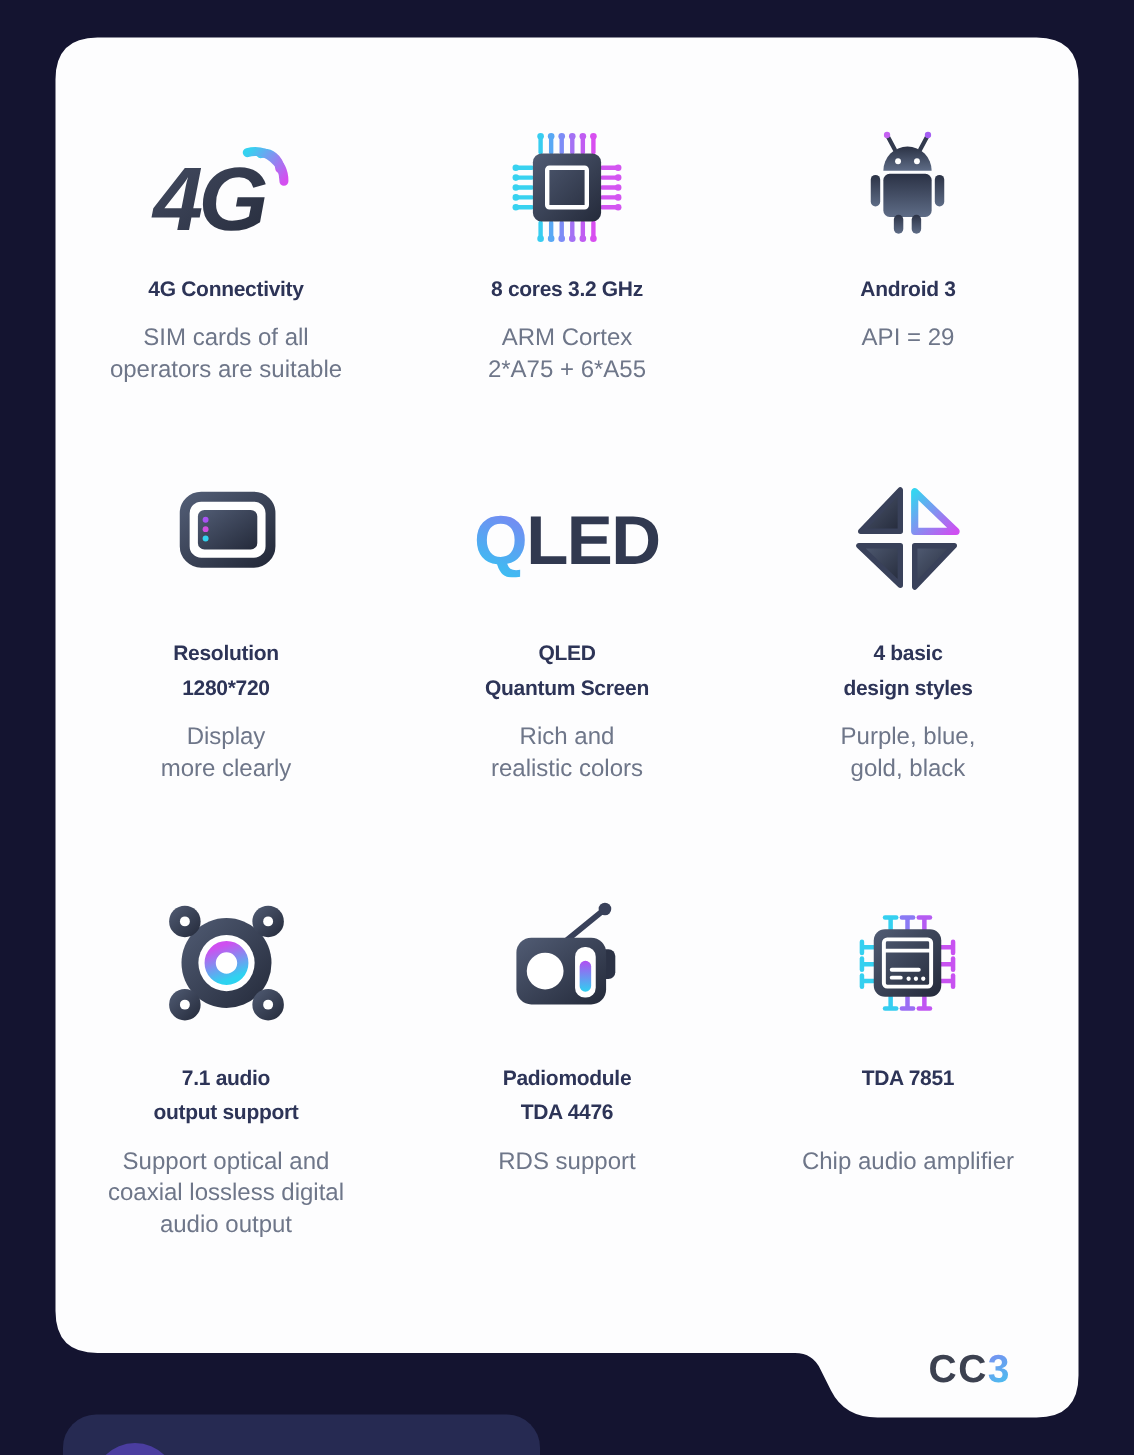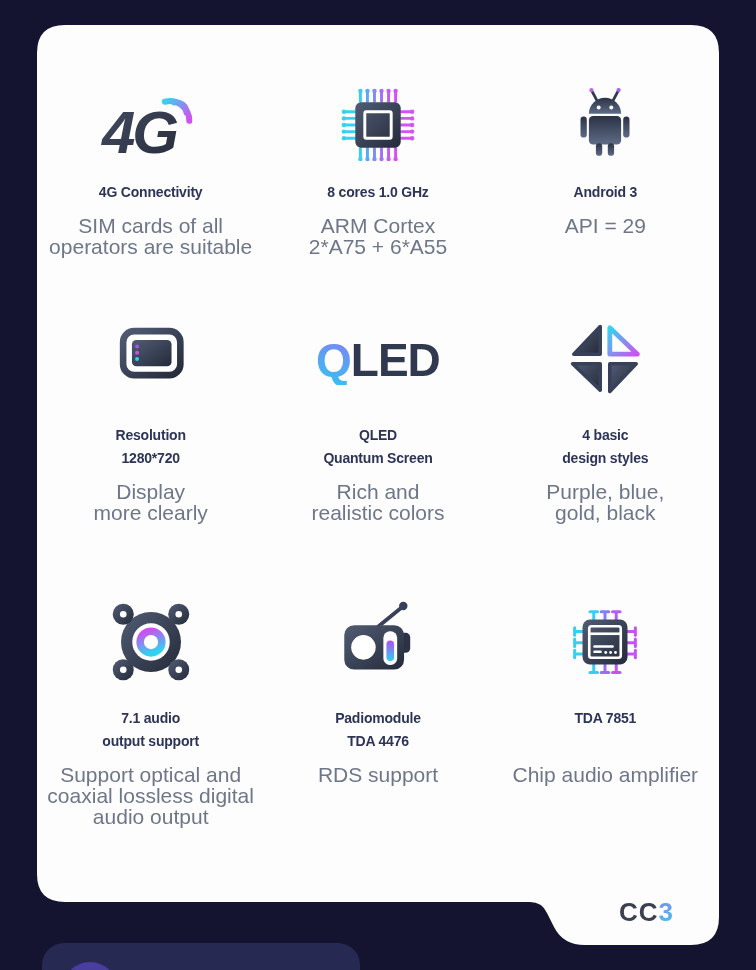--- a/index.html
+++ b/index.html
@@ -20,21 +20,21 @@
   .icon-wrap{display:flex;align-items:center;justify-content:center;}
   .row1 .icon-wrap{height:84px;margin-bottom:14px;}
   .row2 .icon-wrap{height:72px;margin-bottom:29px;}
   .row3 .icon-wrap{height:90px;margin-bottom:20px;}
   .feature-title{
     font-size:14px;font-weight:bold;color:#2d3457;
     line-height:23px;white-space:pre-line;letter-spacing:-0.2px;
   }
   .row3 .feature-title{min-height:46px;}
   .feature-subtitle{
-    font-size:21px;color:#6e7689;margin-top:11px;
+    font-size:16px;color:#6e7689;margin-top:11px;
     line-height:21px;white-space:pre-line;
   }
   .brand-logo{position:absolute;left:617px;top:897px;z-index:3;}
   .next-section{
     position:absolute;left:42px;top:943px;width:318px;height:27px;
     background:#262a52;border-radius:22px 22px 0 0;overflow:hidden;z-index:1;
   }
   .next-section .bubble{
     position:absolute;left:20px;top:19px;width:56px;height:56px;
     border-radius:50%;background:#4a3da0;
@@ -163,21 +163,21 @@
                 <circle cx="106.5" cy="69" r="3" stroke="none"></circle>
               <line x1="92" y1="78" x2="105" y2="78"></line>
                 <circle cx="106.5" cy="78" r="3" stroke="none"></circle>
             </g>
           </g>
         </g>
         <rect x="29" y="29" width="62" height="62" rx="8" fill="url(#gSlate)"></rect>
         <rect x="42" y="42" width="36" height="36" rx="2" fill="none" stroke="#ffffff" stroke-width="4"></rect>
       </svg>
     </div>
-    <div class="feature-title">8 cores 1.0 GHz</div>
+    <div class="feature-title">8 cores 3.2 GHz</div>
     <div class="feature-subtitle">ARM Cortex
 2*A75 + 6*A55</div>
   </div>
 
   <div class="cell row1">
     <svg class="icon-wrap" width="86" height="88" viewBox="0 0 120 120">
       <line x1="48" y1="24" x2="41" y2="11" stroke="#323a4e" stroke-width="4" stroke-linecap="round"></line>
       <circle cx="40.5" cy="10" r="3" fill="#c562f2"></circle>
       <line x1="72" y1="24" x2="79" y2="11" stroke="#323a4e" stroke-width="4" stroke-linecap="round"></line>
       <circle cx="79.5" cy="10" r="3" fill="#a55ef3"></circle>

